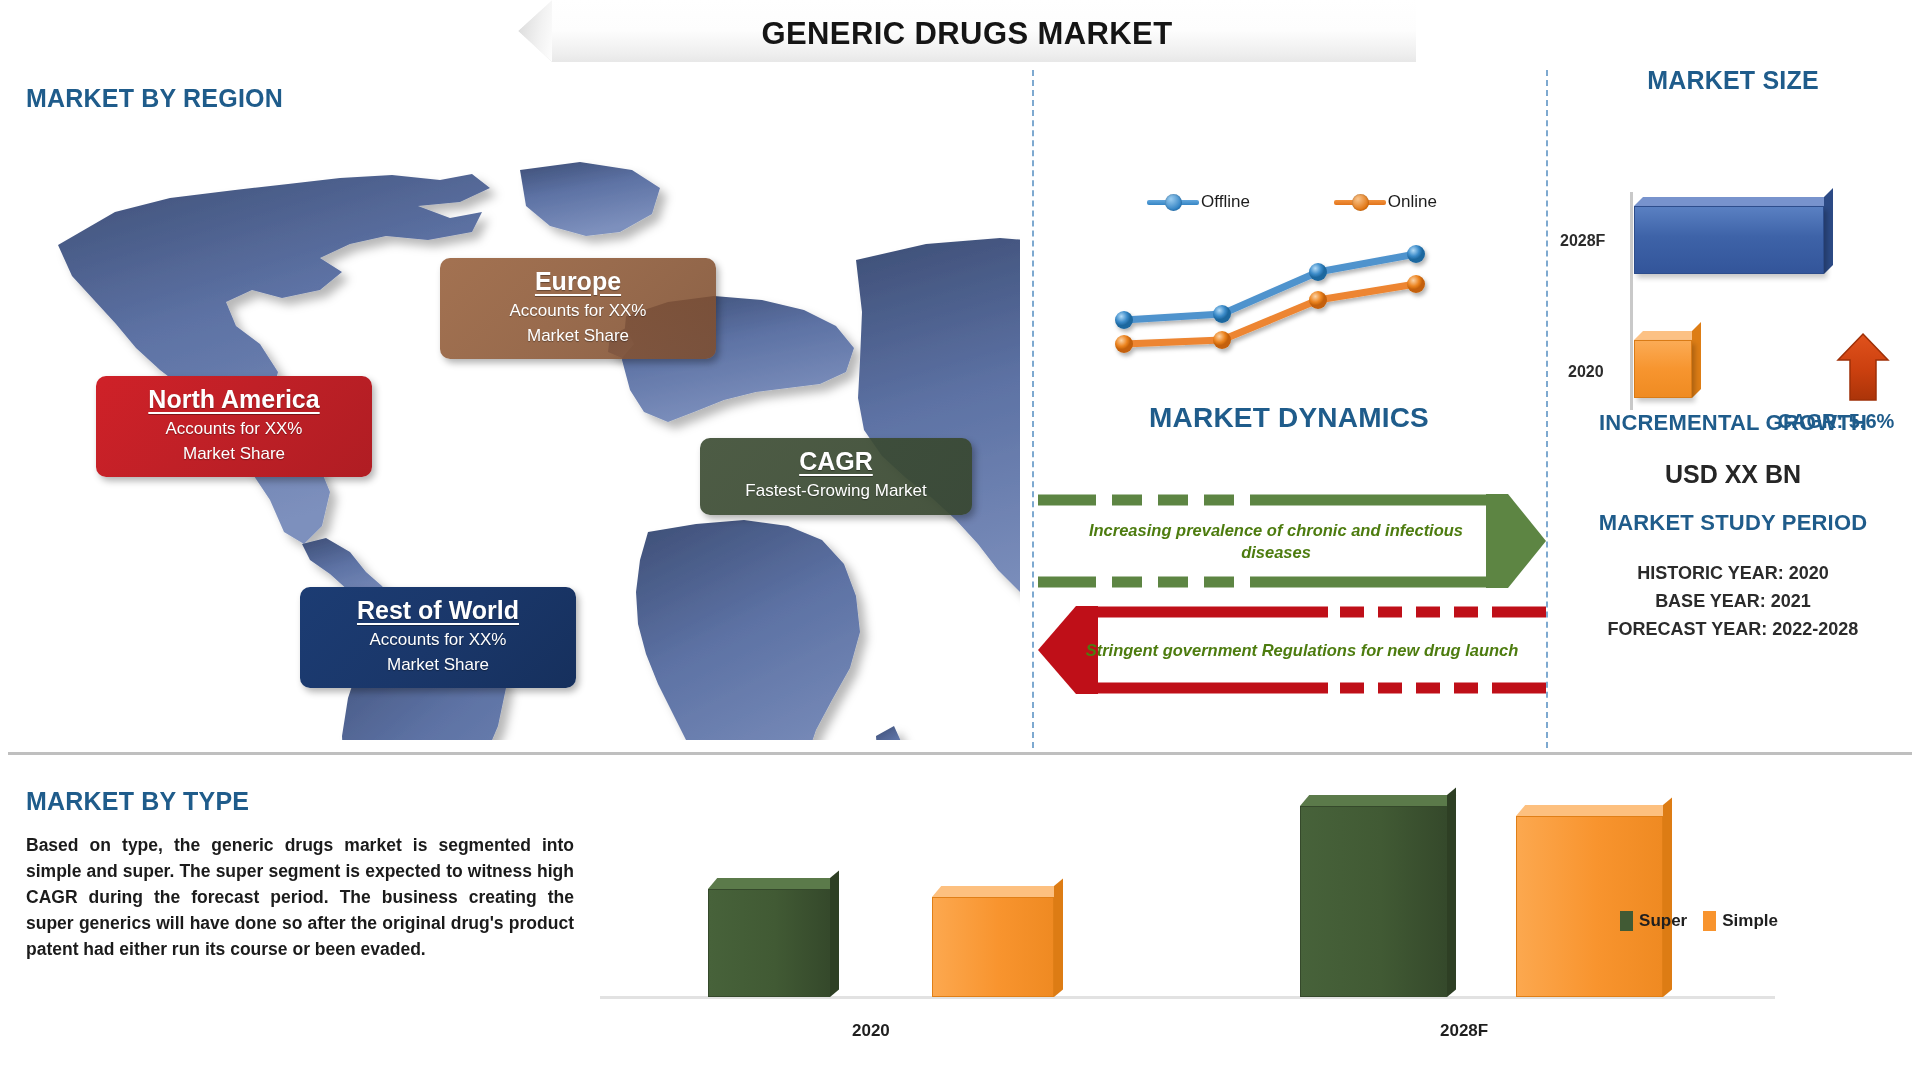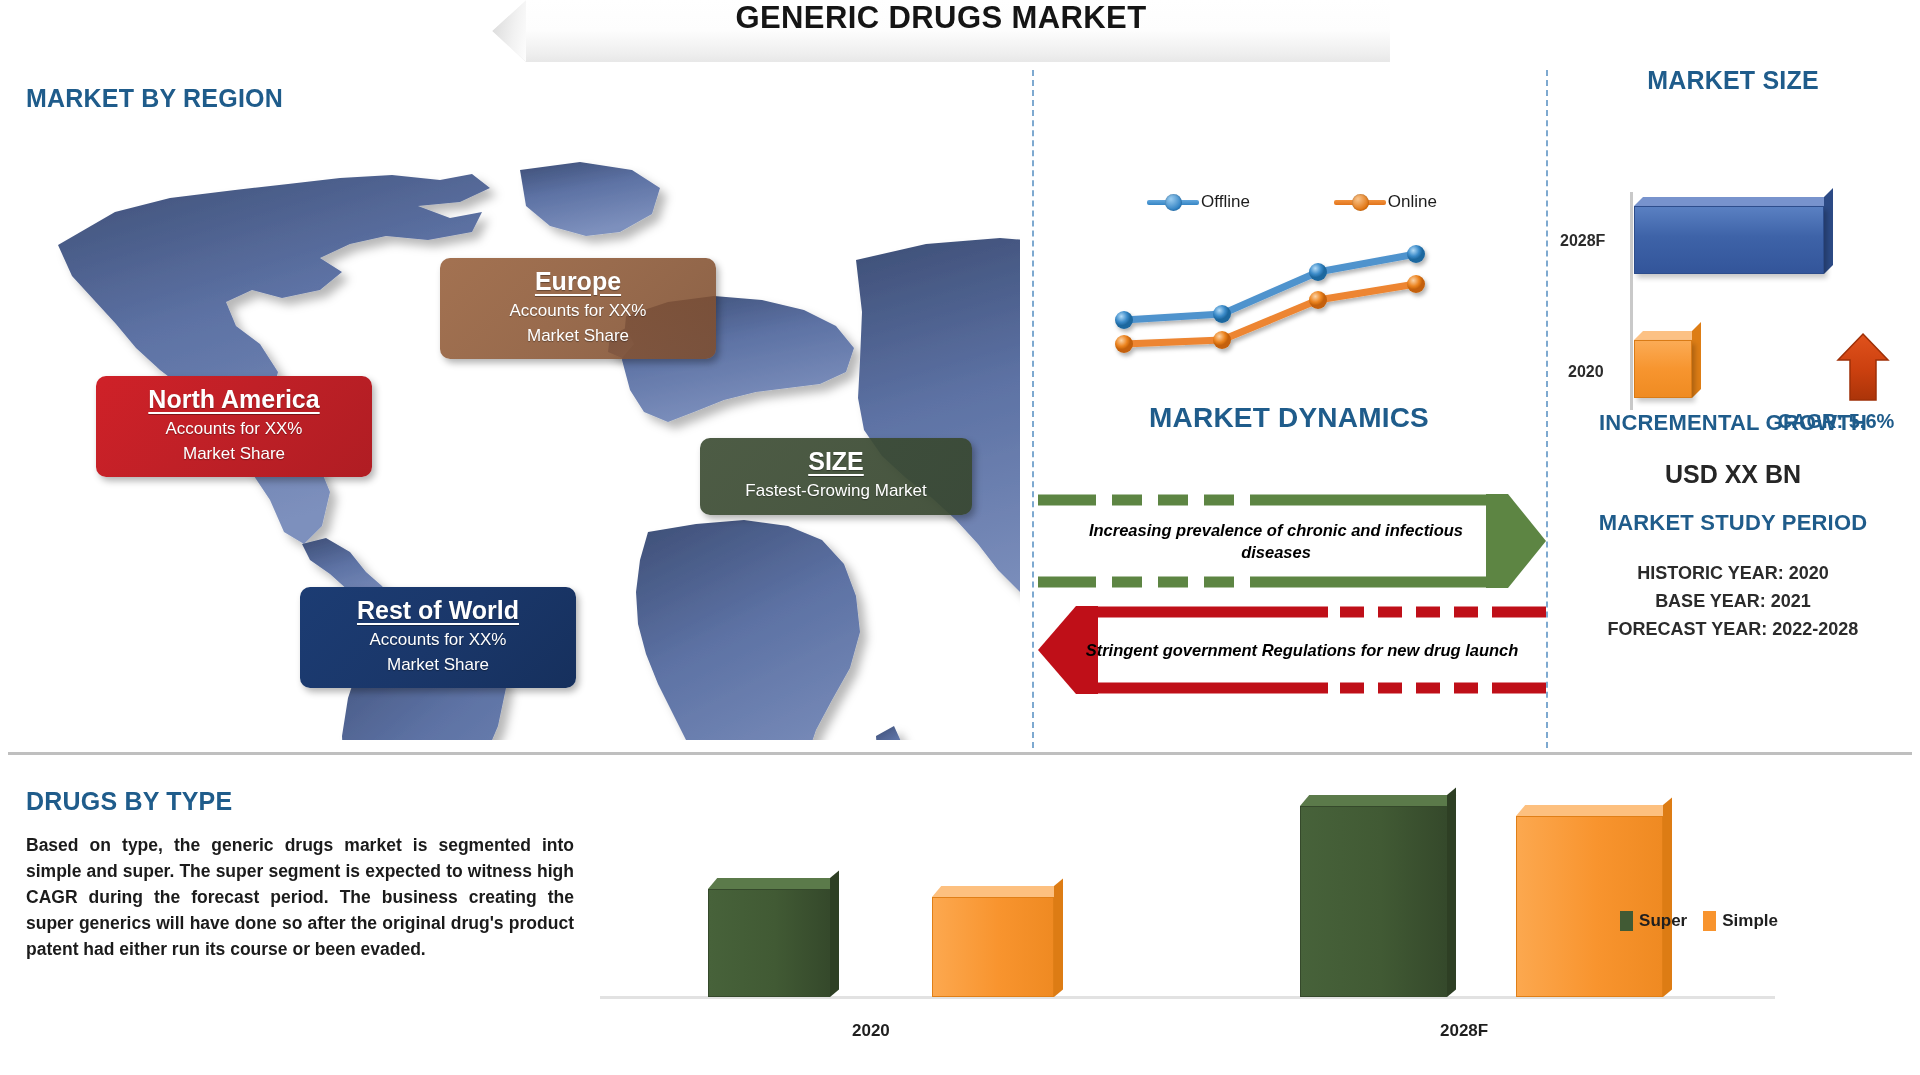--- a/index.html
+++ b/index.html
@@ -6,25 +6,25 @@
   html, body {
     width: 1920px; height: 1075px;
     background: #ffffff;
     font-family: "Liberation Sans", sans-serif;
     overflow: hidden;
   }
   #root { position: relative; width: 1920px; height: 1075px; }
 
   
   .title-banner {
-    position: absolute; left: 492px; top: 0px; width: 898px; height: 68px;
+    position: absolute; left: 518px; top: 0px; width: 898px; height: 68px;
     background: linear-gradient(180deg,#ffffff 0%,#fdfdfd 45%,#eeeeee 80%,#e2e2e2 100%);
     box-shadow: 2px 3px 5px rgba(0,0,0,.20);
     clip-path: polygon(34px 0, 898px 0, 898px 62px, 34px 62px, 0 31px);
-    display: flex; align-items: flex-start; justify-content: center;
+    display: flex; align-items: center; justify-content: center;
   }
   .title-banner .edge {
     position:absolute; left:0; top:0; width:36px; height:62px;
     background: linear-gradient(100deg,#d8d8d8 0%, #f2f2f2 60%, #ffffff 100%);
     clip-path: polygon(34px 0, 34px 62px, 0 31px);
   }
   .title-text {
     position: relative;
     font-size: 31px; font-weight: bold; color: #151515;
     letter-spacing: .4px; font-family: "Liberation Sans", sans-serif;
@@ -104,21 +104,21 @@
   
   #dyn-panel { position: absolute; left: 1032px; top: 390px; width: 514px; height: 360px; }
   #dyn-title { position:absolute; left: 0px; top: 12px; width: 514px; text-align:center;
                font-size: 28px; }
   #dyn-driver { position:absolute; left: 6px; top: 104px; width: 508px; height: 94px; }
   #dyn-restraint { position:absolute; left: 6px; top: 216px; width: 508px; height: 88px; }
   .arrow-text {
     position: absolute; inset: 0;
     display:flex; align-items:center; justify-content:center;
     text-align:center; font-style: italic; font-weight: bold;
-    font-size: 16.5px; color: #000000; line-height: 1.35;
+    font-size: 16.5px; color: #4d7c0f; line-height: 1.35;
     font-family: "Liberation Sans", sans-serif;
   }
   #dyn-driver .arrow-text { padding: 0 56px 0 24px; }
   #dyn-restraint .arrow-text { padding: 1px 24px 0 44px; }
 
   
   #size-panel { position:absolute; left: 1546px; top: 60px; width: 374px; height: 690px; }
   #size-title { position:absolute; left:0; top: 6px; width: 374px; text-align:center;
                 font-size: 25px; }
   #size-chart { position:absolute; left: 0px; top: 50px; width: 374px; height: 260px; }
@@ -273,21 +273,21 @@
       <span class="rb-line">Market Share</span>
     </div>
 
     <div class="region-box" id="box-europe">
       <span class="rb-title">Europe</span>
       <span class="rb-line">Accounts for XX%</span>
       <span class="rb-line">Market Share</span>
     </div>
 
     <div class="region-box" id="box-apac">
-      <span class="rb-title">SIZE</span>
+      <span class="rb-title">CAGR</span>
       <span class="rb-line">Fastest-Growing Market</span>
     </div>
 
     <div class="region-box" id="box-row">
       <span class="rb-title">Rest of World</span>
       <span class="rb-line">Accounts for XX%</span>
       <span class="rb-line">Market Share</span>
     </div>
   </div>
 
@@ -432,21 +432,21 @@
 
     <div id="study-title" class="sec-head">MARKET STUDY PERIOD</div>
     <div id="study-list">
       <div>HISTORIC YEAR: 2020</div>
       <div>BASE YEAR: 2021</div>
       <div>FORECAST YEAR: 2022-2028</div>
     </div>
   </div>
 
   <div id="type-panel">
-    <div id="type-title" class="sec-head">DRUGS BY TYPE</div>
+    <div id="type-title" class="sec-head">MARKET BY TYPE</div>
     <div id="type-para">Based on type, the generic drugs market is segmented into simple and super. The super segment is expected to witness high CAGR during the forecast period. The business creating the super generics will have done so after the original drug's product patent had either run its course or been evaded.</div>
 
     <div id="type-chart">
       <div id="type-baseline"></div>
 
       <div class="tbar green" style="left:108px;  width:122px; height:108px;">
         <div class="top"></div>
         <div class="side"></div>
         <div class="face"></div>
       </div>

